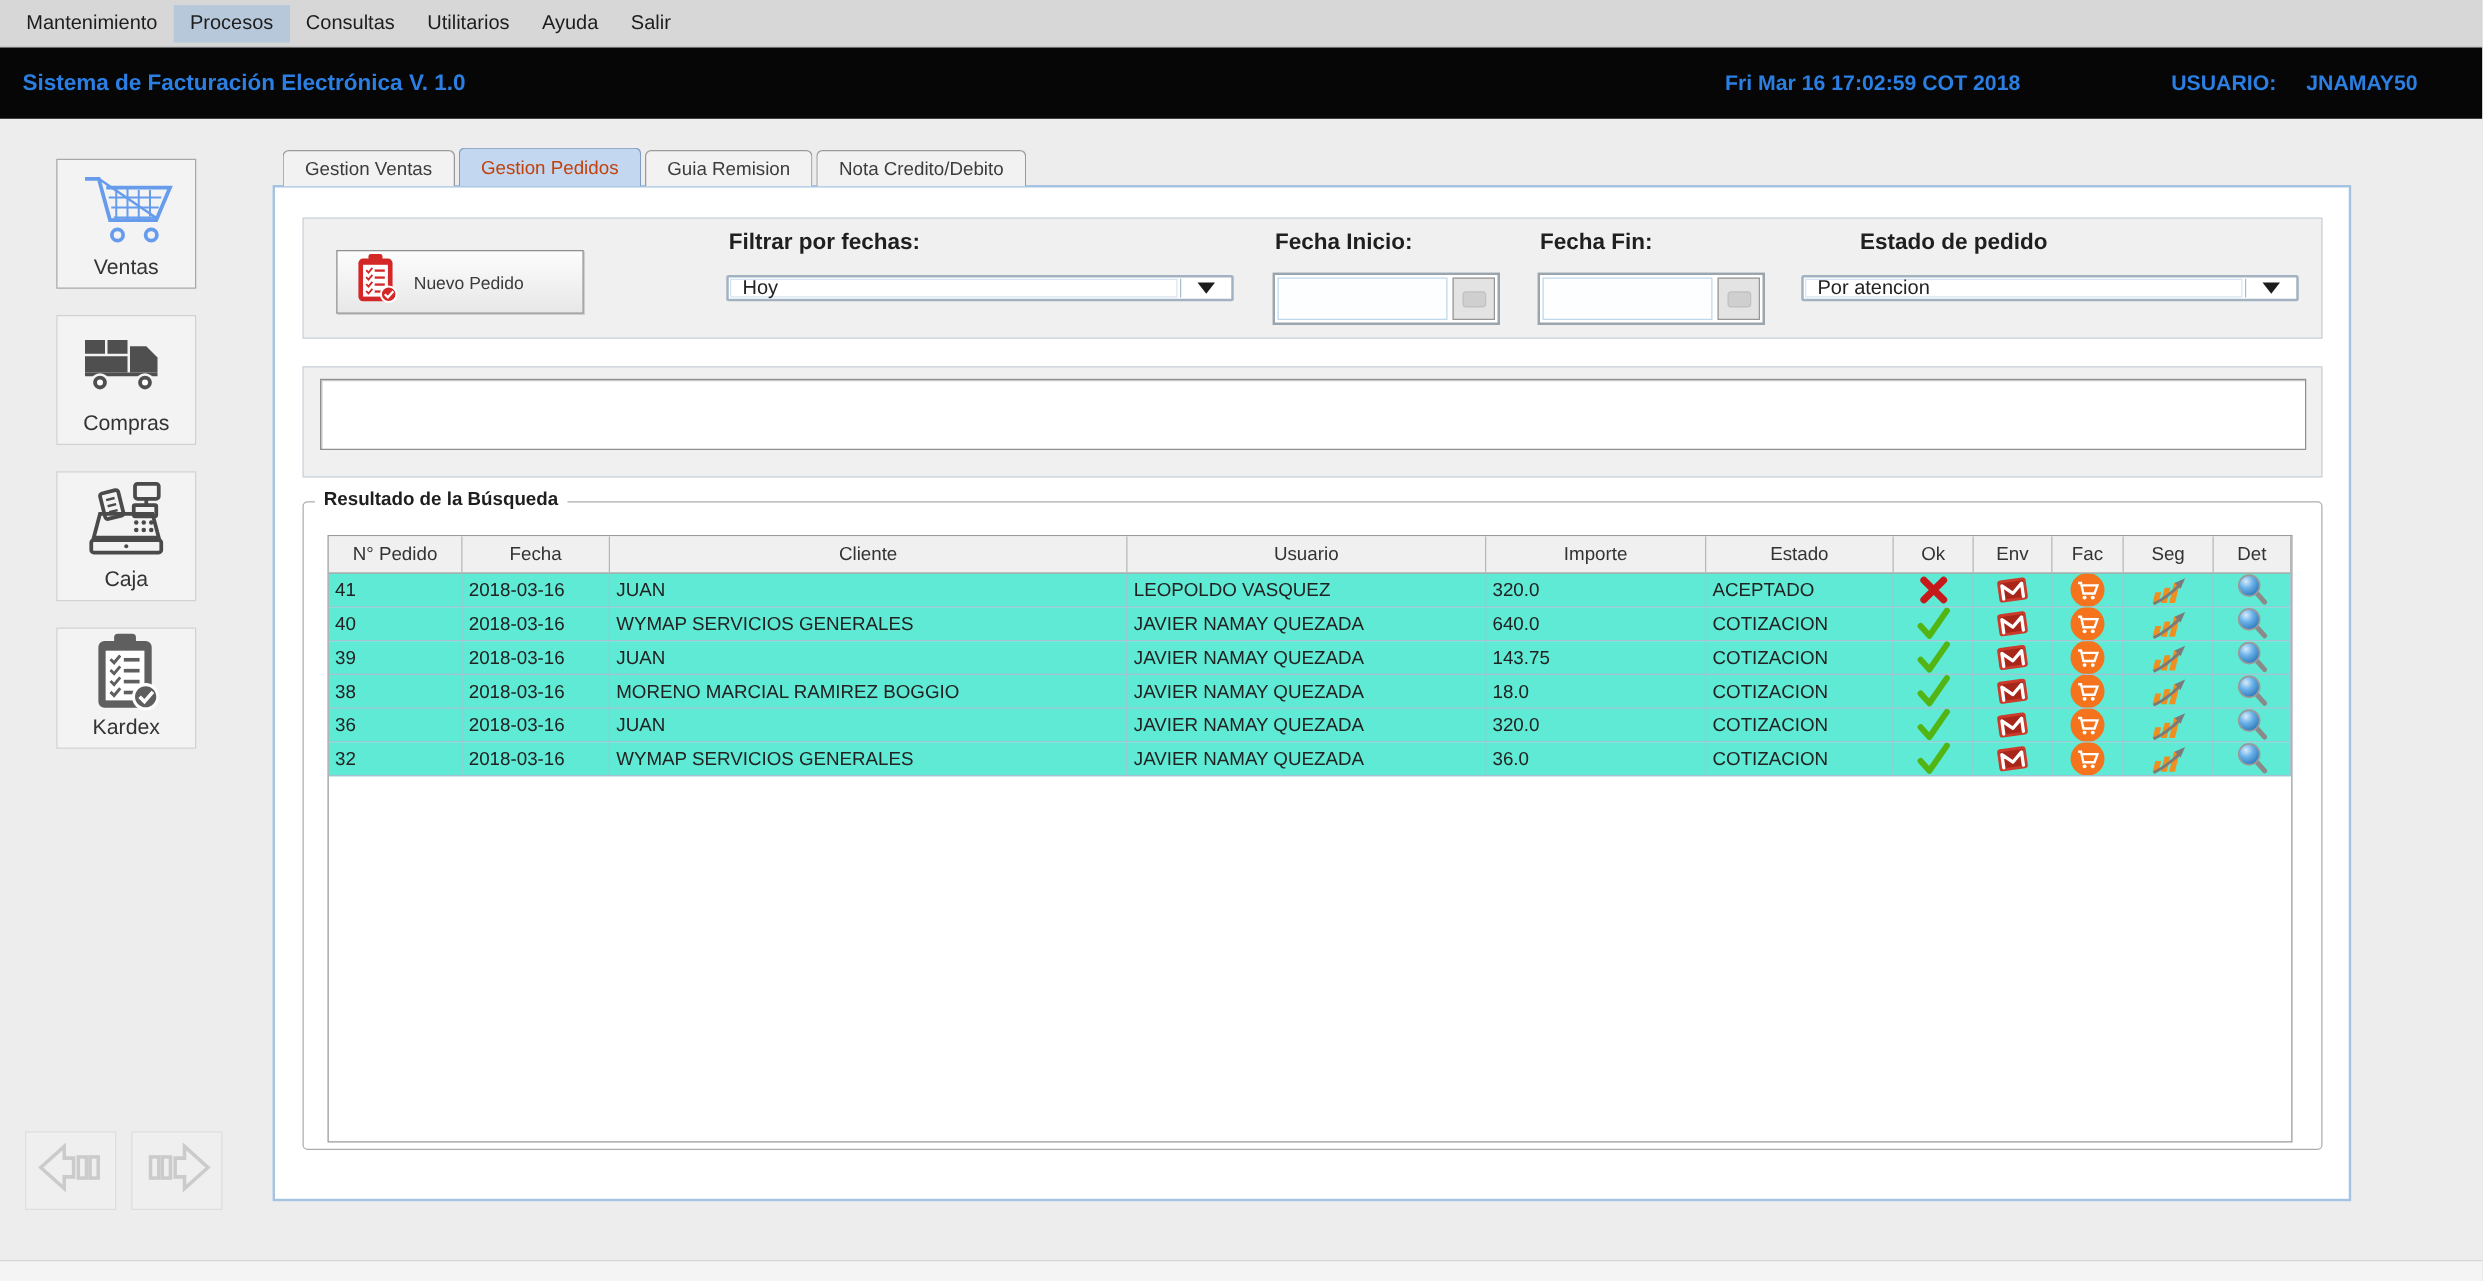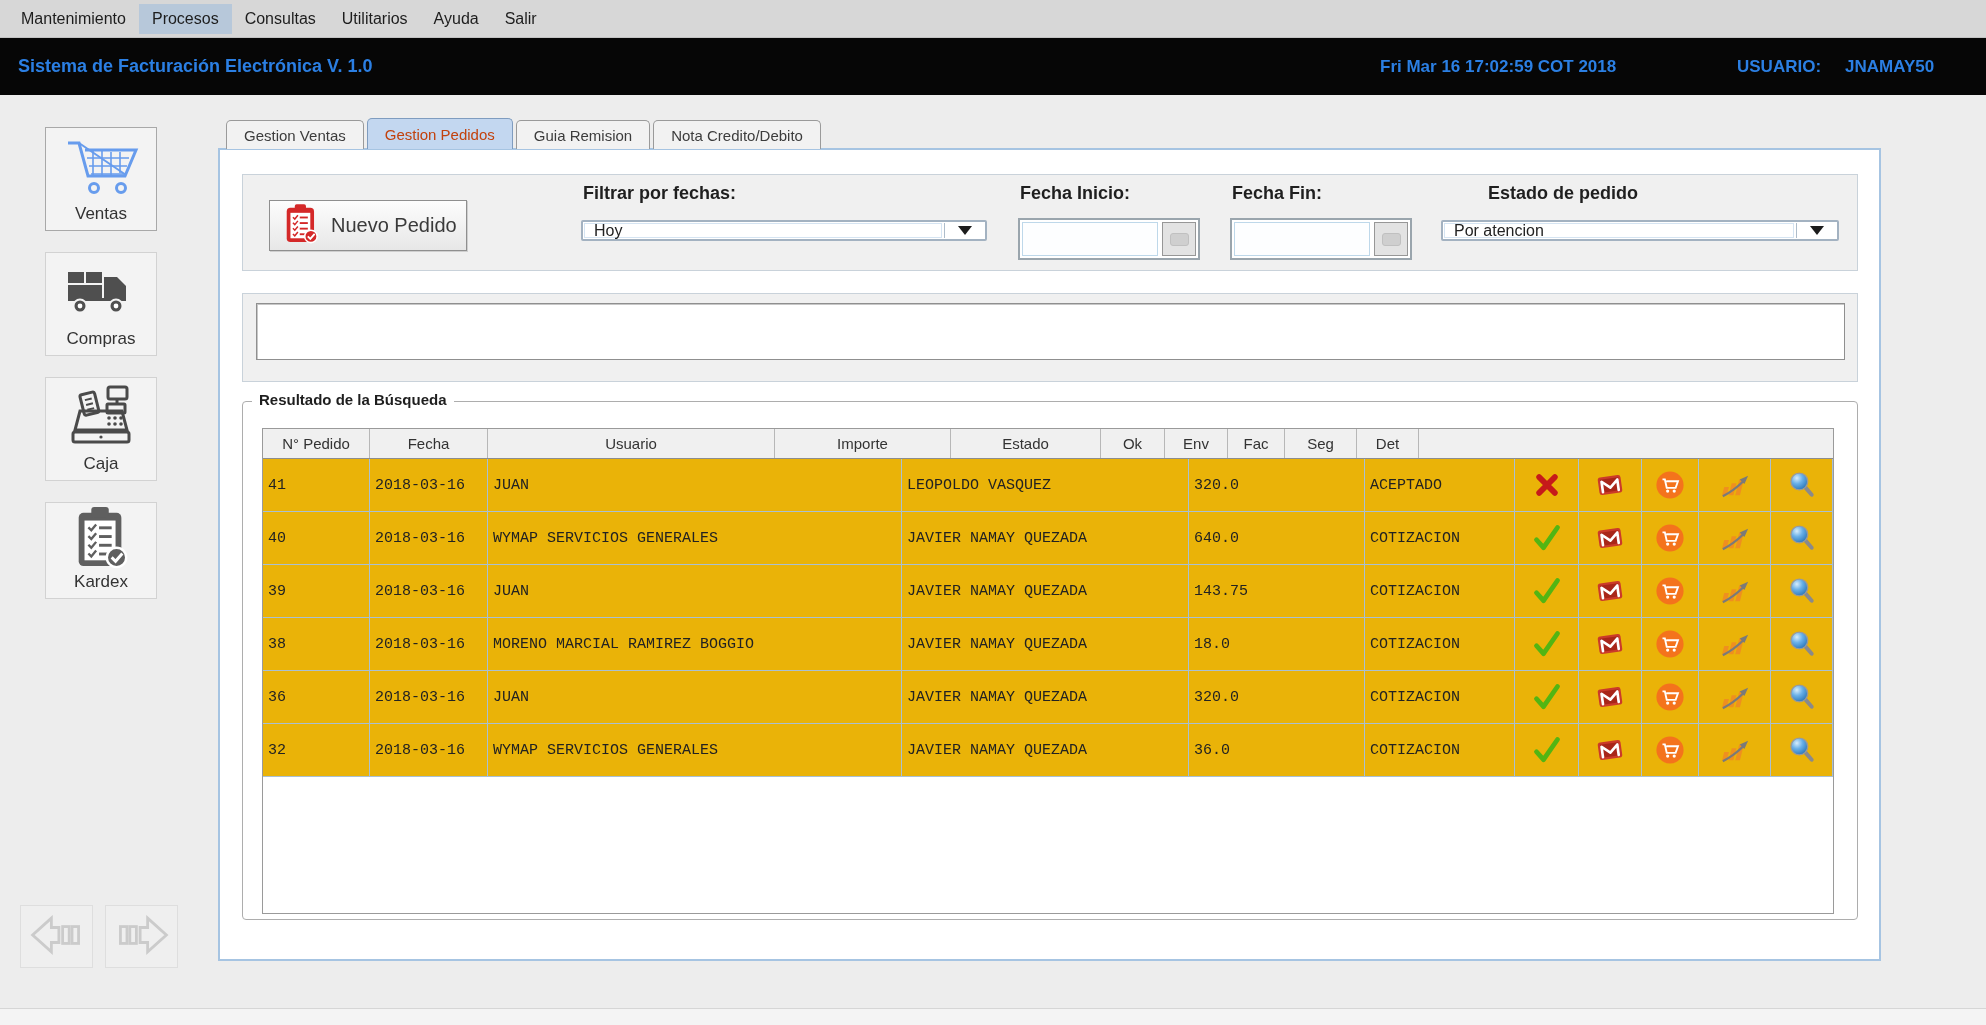--- a/index.html
+++ b/index.html
@@ -47,21 +47,21 @@
     background:#ffffff; border:2px solid #a6c4e2; z-index:2; }
 
   .filter-panel { position:absolute; left:22px; top:24px; width:1616px; height:97px;
     background:#f0f0f0; border:1px solid #c9d2da; }
   .flt-label { position:absolute; top:8px; font-size:18px; font-weight:bold; color:#1f1f1f; white-space:nowrap; }
 
   .btn-new { position:absolute; left:26px; top:25px; width:198px; height:51px;
     background:linear-gradient(#fdfdfd,#e7e7e7); border:1px solid #8f8f8f;
     box-shadow:1px 1px 0 #cfcfcf; display:flex; align-items:center; gap:12px;
     padding-left:13px; cursor:pointer; }
-  .btn-new .lbl { font-size:20px; color:#3a3a3a; }
+  .btn-new .lbl { font-size:14px; color:#3a3a3a; }
 
   .combo { position:absolute; height:21px; background:#fff; border:2px solid #a3b2c1;
     border-radius:2px; display:flex; cursor:pointer; }
   .combo-value { flex:1; display:flex; align-items:center; padding-left:9px; font-size:16px; color:#222;
     border:1px solid #d5e4f2; margin:1px; }
   .combo-arrow-btn { width:40px; margin:1px; display:flex; align-items:center; justify-content:center;
     border-left:1px solid #aebdcb; background:#fff; }
   .tri-down { width:0; height:0; border-left:7px solid transparent; border-right:7px solid transparent;
     border-top:9px solid #1c1c1c; }
   #combo-dates { left:338px; top:45px; width:406px; }
@@ -85,21 +85,21 @@
   .groupbox { position:absolute; left:22px; top:251px; width:1616px; height:519px;
     border:1px solid #adadad; border-radius:4px; }
   .groupbox-title { position:absolute; top:-11px; left:9px; background:#fff; padding:0 7px;
     font-size:15px; font-weight:bold; color:#1e1e1e; white-space:nowrap; }
   .scrollpane { position:absolute; left:19px; top:26px; width:1572px; height:486px;
     background:#fff; border:1px solid #9a9a9a; overflow:hidden; }
 
   .thead { display:flex; height:30px; background:#f0f0f0; border-bottom:1px solid #8d8d8d; }
   .th { flex:0 0 auto; border-right:1px solid #b7b7b7; display:flex; align-items:center;
     justify-content:center; font-size:15px; color:#333; }
-  .trow { display:flex; height:53px; background:#eab308; border-bottom:1px solid #a9c0d3;font-family:Liberation Mono, monospace; }
+  .trow { display:flex; height:27px; background:#5eead4; border-bottom:1px solid #a9c0d3; }
   .td { flex:0 0 auto; border-right:1px solid #a9c0d3; font-size:15px; color:#222;
     display:flex; align-items:center; padding-left:5px; overflow:hidden; white-space:nowrap; }
   .td.icon-cell { justify-content:center; padding:0; cursor:pointer; }
   .c0{width:107px}.c1{width:118px}.c2{width:414px}.c3{width:287px}.c4{width:176px}
   .c5{width:150px}.c6{width:64px}.c7{width:63px}.c8{width:57px}.c9{width:72px}.c10{width:62px}
   .cell-ok .red-x, .cell-ok .green-check { display:none; }
   .cell-ok.rejected .red-x { display:flex; }
   .cell-ok.approved .green-check { display:flex; }
   .icn-wrap { display:flex; align-items:center; justify-content:center; }
 
@@ -295,20 +295,21 @@
     <div class="text-panel">
       <div class="bigtext"></div>
     </div>
 
     <div class="groupbox">
       <span class="groupbox-title">Resultado de la Búsqueda</span>
       <div class="scrollpane">
         <div class="thead">
           <span class="th c0">N° Pedido</span>
           <span class="th c1">Fecha</span>
+          <span class="th c2">Cliente</span>
           <span class="th c3">Usuario</span>
           <span class="th c4">Importe</span>
           <span class="th c5">Estado</span>
           <span class="th c6">Ok</span>
           <span class="th c7">Env</span>
           <span class="th c8">Fac</span>
           <span class="th c9">Seg</span>
           <span class="th c10">Det</span>
         </div>
         <div>

